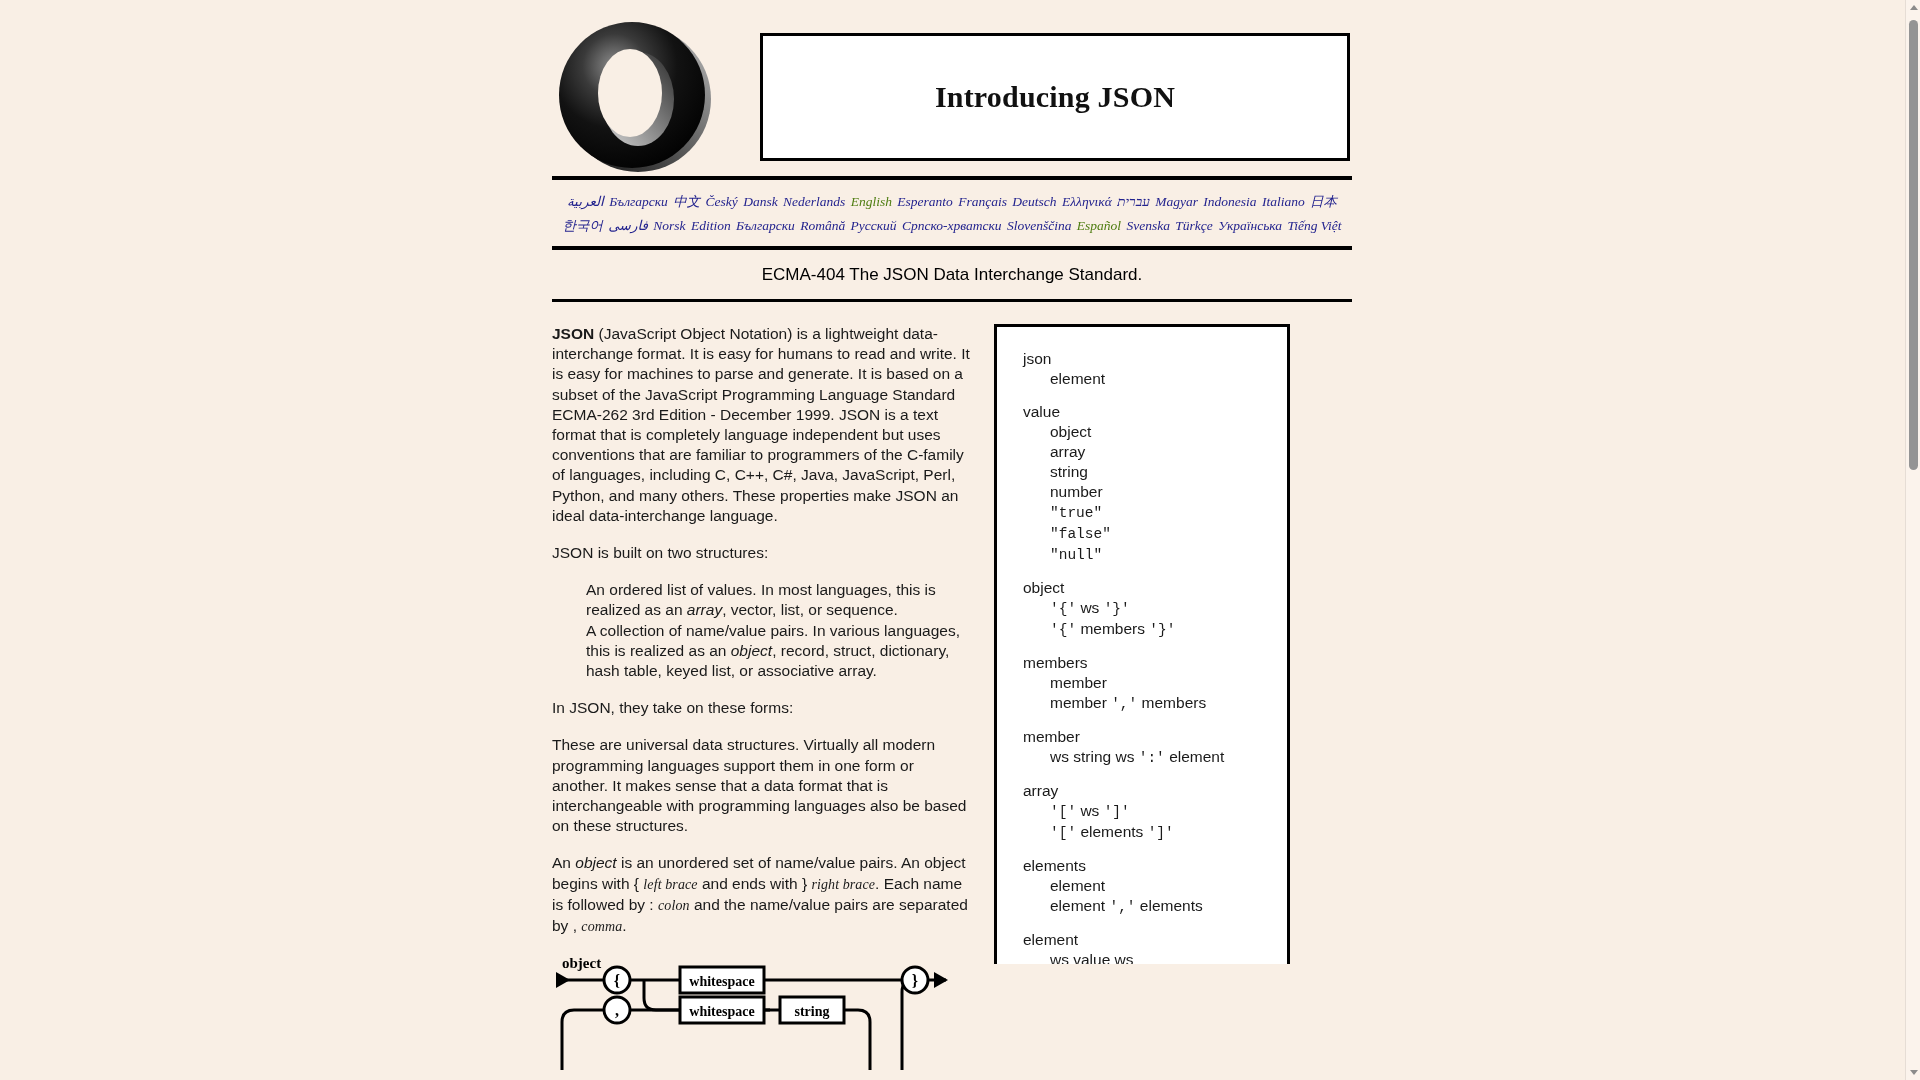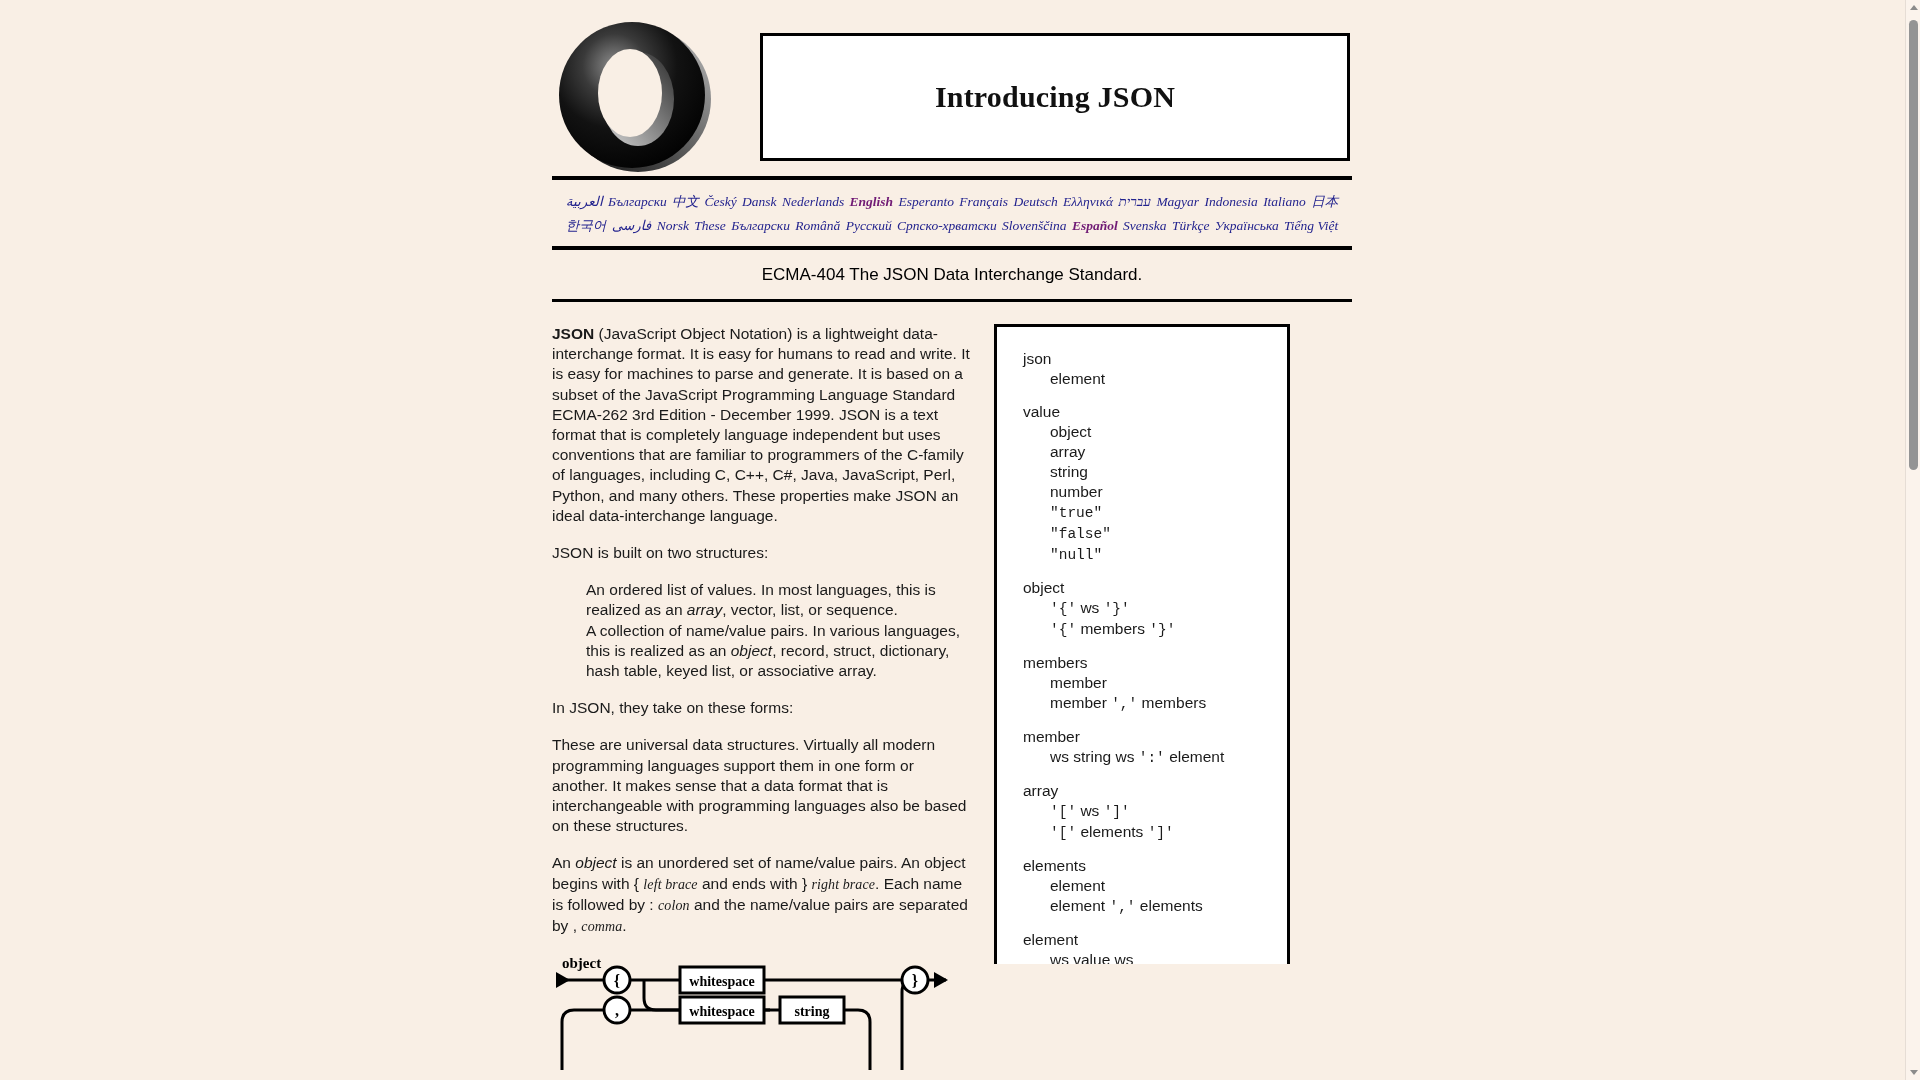--- a/index.html
+++ b/index.html
@@ -86,21 +86,21 @@
     font-size: 13.5px;
     line-height: 24px;
     color: #23238e;
   }
   .langbar a {
     color: #23238e;
     text-decoration: none;
     white-space: nowrap;
     margin: 8px 1px;
   }
-  .langbar a.current { color: #701a75; font-weight: bold; }
+  .langbar a.current { color: #4d7c0f; }
 
   
   .ecma {
     text-align: center;
     padding: 15px 0 14px 0;
     font-size: 17px;
     color: #992222;
   }
   .ecma a { color: #000000; text-decoration: none; }
 
@@ -237,21 +237,21 @@
         </div>
         <div class="title-box">
           <h1>Introducing JSON</h1>
         </div>
       </div>
 
       <hr class="rule">
 
       <div class="langbar">
         <div id="lang-row-1"><a href="#">العربية</a> <a href="#">Български</a> <a href="#">中文</a> <a href="#">Český</a> <a href="#">Dansk</a> <a href="#">Nederlands</a> <a href="#" class="current">English</a> <a href="#">Esperanto</a> <a href="#">Français</a> <a href="#">Deutsch</a> <a href="#">Ελληνικά</a> <a href="#">עברית</a> <a href="#">Magyar</a> <a href="#">Indonesia</a> <a href="#">Italiano</a> <a href="#">日本</a></div>
-        <div id="lang-row-2"><a href="#">한국어</a> <a href="#">فارسی</a> <a href="#">Norsk</a> <a href="#">These</a> <a href="#">Български</a> <a href="#">Română</a> <a href="#">Русский</a> <a href="#">Српско-хрватски</a> <a href="#">Slovenščina</a> <a href="#" class="current">Español</a> <a href="#">Svenska</a> <a href="#">Türkçe</a> <a href="#">Українська</a> <a href="#">Tiếng Việt</a></div>
+        <div id="lang-row-2"><a href="#">한국어</a> <a href="#">فارسی</a> <a href="#">Norsk</a> <a href="#">Edition</a> <a href="#">Български</a> <a href="#">Română</a> <a href="#">Русский</a> <a href="#">Српско-хрватски</a> <a href="#">Slovenščina</a> <a href="#" class="current">Español</a> <a href="#">Svenska</a> <a href="#">Türkçe</a> <a href="#">Українська</a> <a href="#">Tiếng Việt</a></div>
       </div>
 
       <hr class="rule">
 
       <div class="ecma">
         <a href="#">ECMA-404 The JSON Data Interchange Standard.</a>
       </div>
 
       <hr class="rule thin">
 

